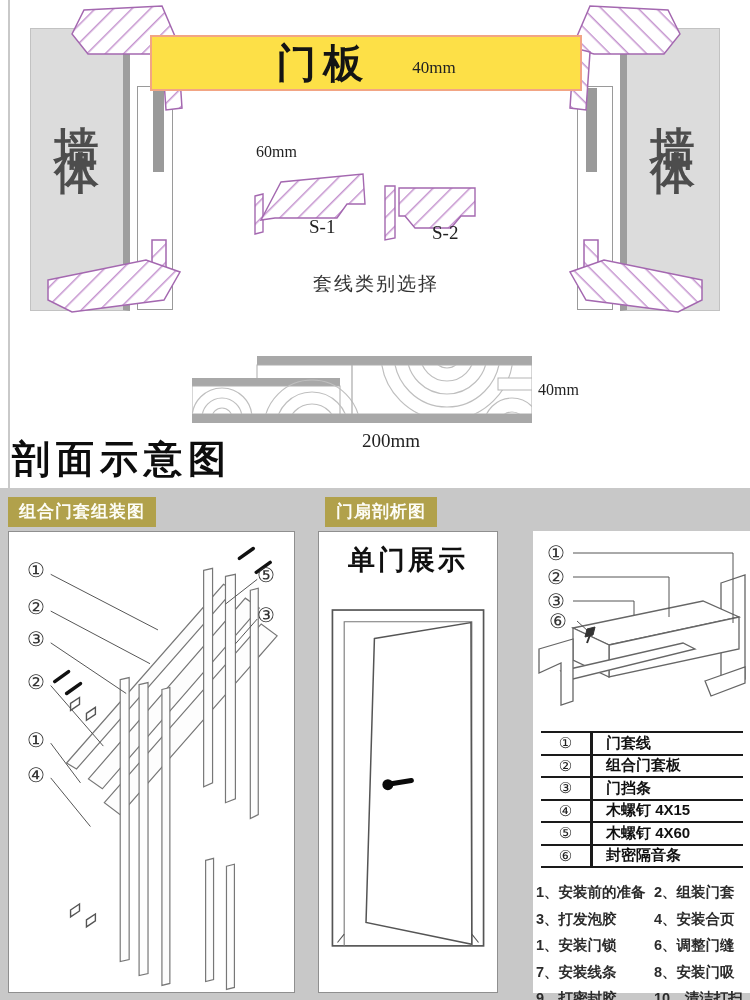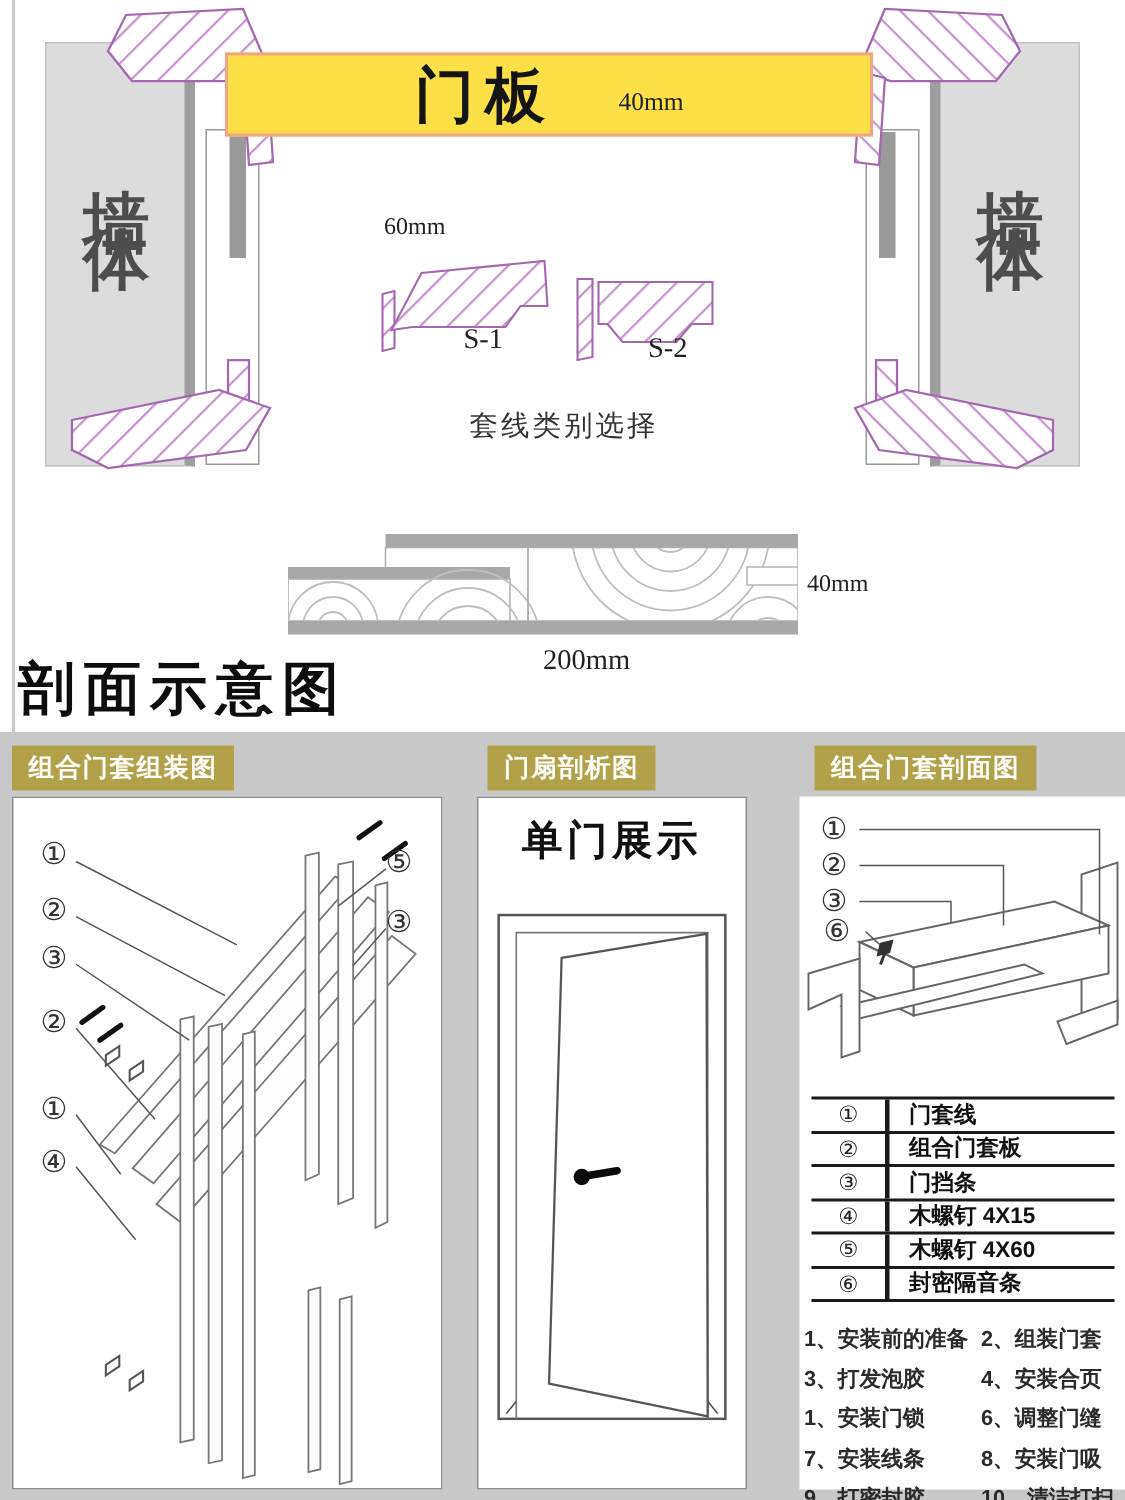--- a/index.html
+++ b/index.html
@@ -159,21 +159,20 @@
   </svg>
   <div class="abs dim plank-dim-h">40mm</div>
   <div class="abs dim plank-dim-w">200mm</div>
 
   <div class="abs section-title">剖面示意图</div>
 
   <div class="abs bottom-bg"></div>
 
   <div class="abs olive-header hdr1">组合门套组装图</div>
   <div class="abs olive-header hdr2">门扇剖析图</div>
-  <div class="abs olive-header hdr3">组合门套剖面图</div>
 
   <div class="abs panel panel1">
     <svg class="panel-svg" viewBox="0 0 287 462">
       <g stroke="#777" stroke-width="1.2" fill="#fdfdfd">
         <polygon points="58,232 216,52 226,58 68,238"></polygon>
         <polygon points="80,248 238,66 252,76 94,258"></polygon>
         <polygon points="96,272 254,92 270,104 112,284"></polygon>
         <polygon points="196,38 205,36 205,252 196,256"></polygon>
         <polygon points="218,44 228,42 228,268 218,272"></polygon>
         <polygon points="243,58 251,56 251,284 243,288"></polygon>

